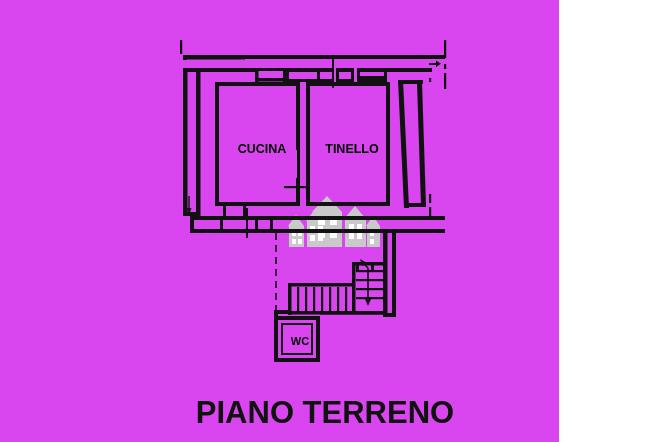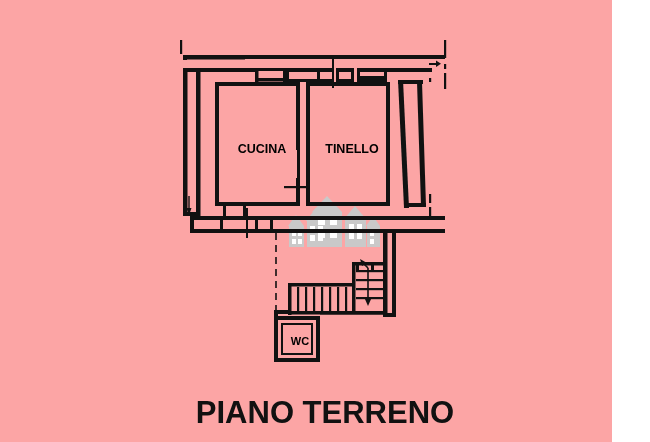--- a/index.html
+++ b/index.html
@@ -2,23 +2,23 @@
 <html><head>
 <meta charset="utf-8">
 <style>
   html, body {
     margin: 0;
     padding: 0;
     background: #ffffff;
   }
   #page {
     position: relative;
-    width: 612px;
+    width: 559px;
     height: 442px;
-    background: #fca5a5;
+    background: #d946ef;
     overflow: hidden;
     font-family: "Liberation Sans", sans-serif;
   }
   #plan-svg {
     position: absolute;
     left: 0;
     top: 0;
     width: 650px;
     height: 442px;
   }

